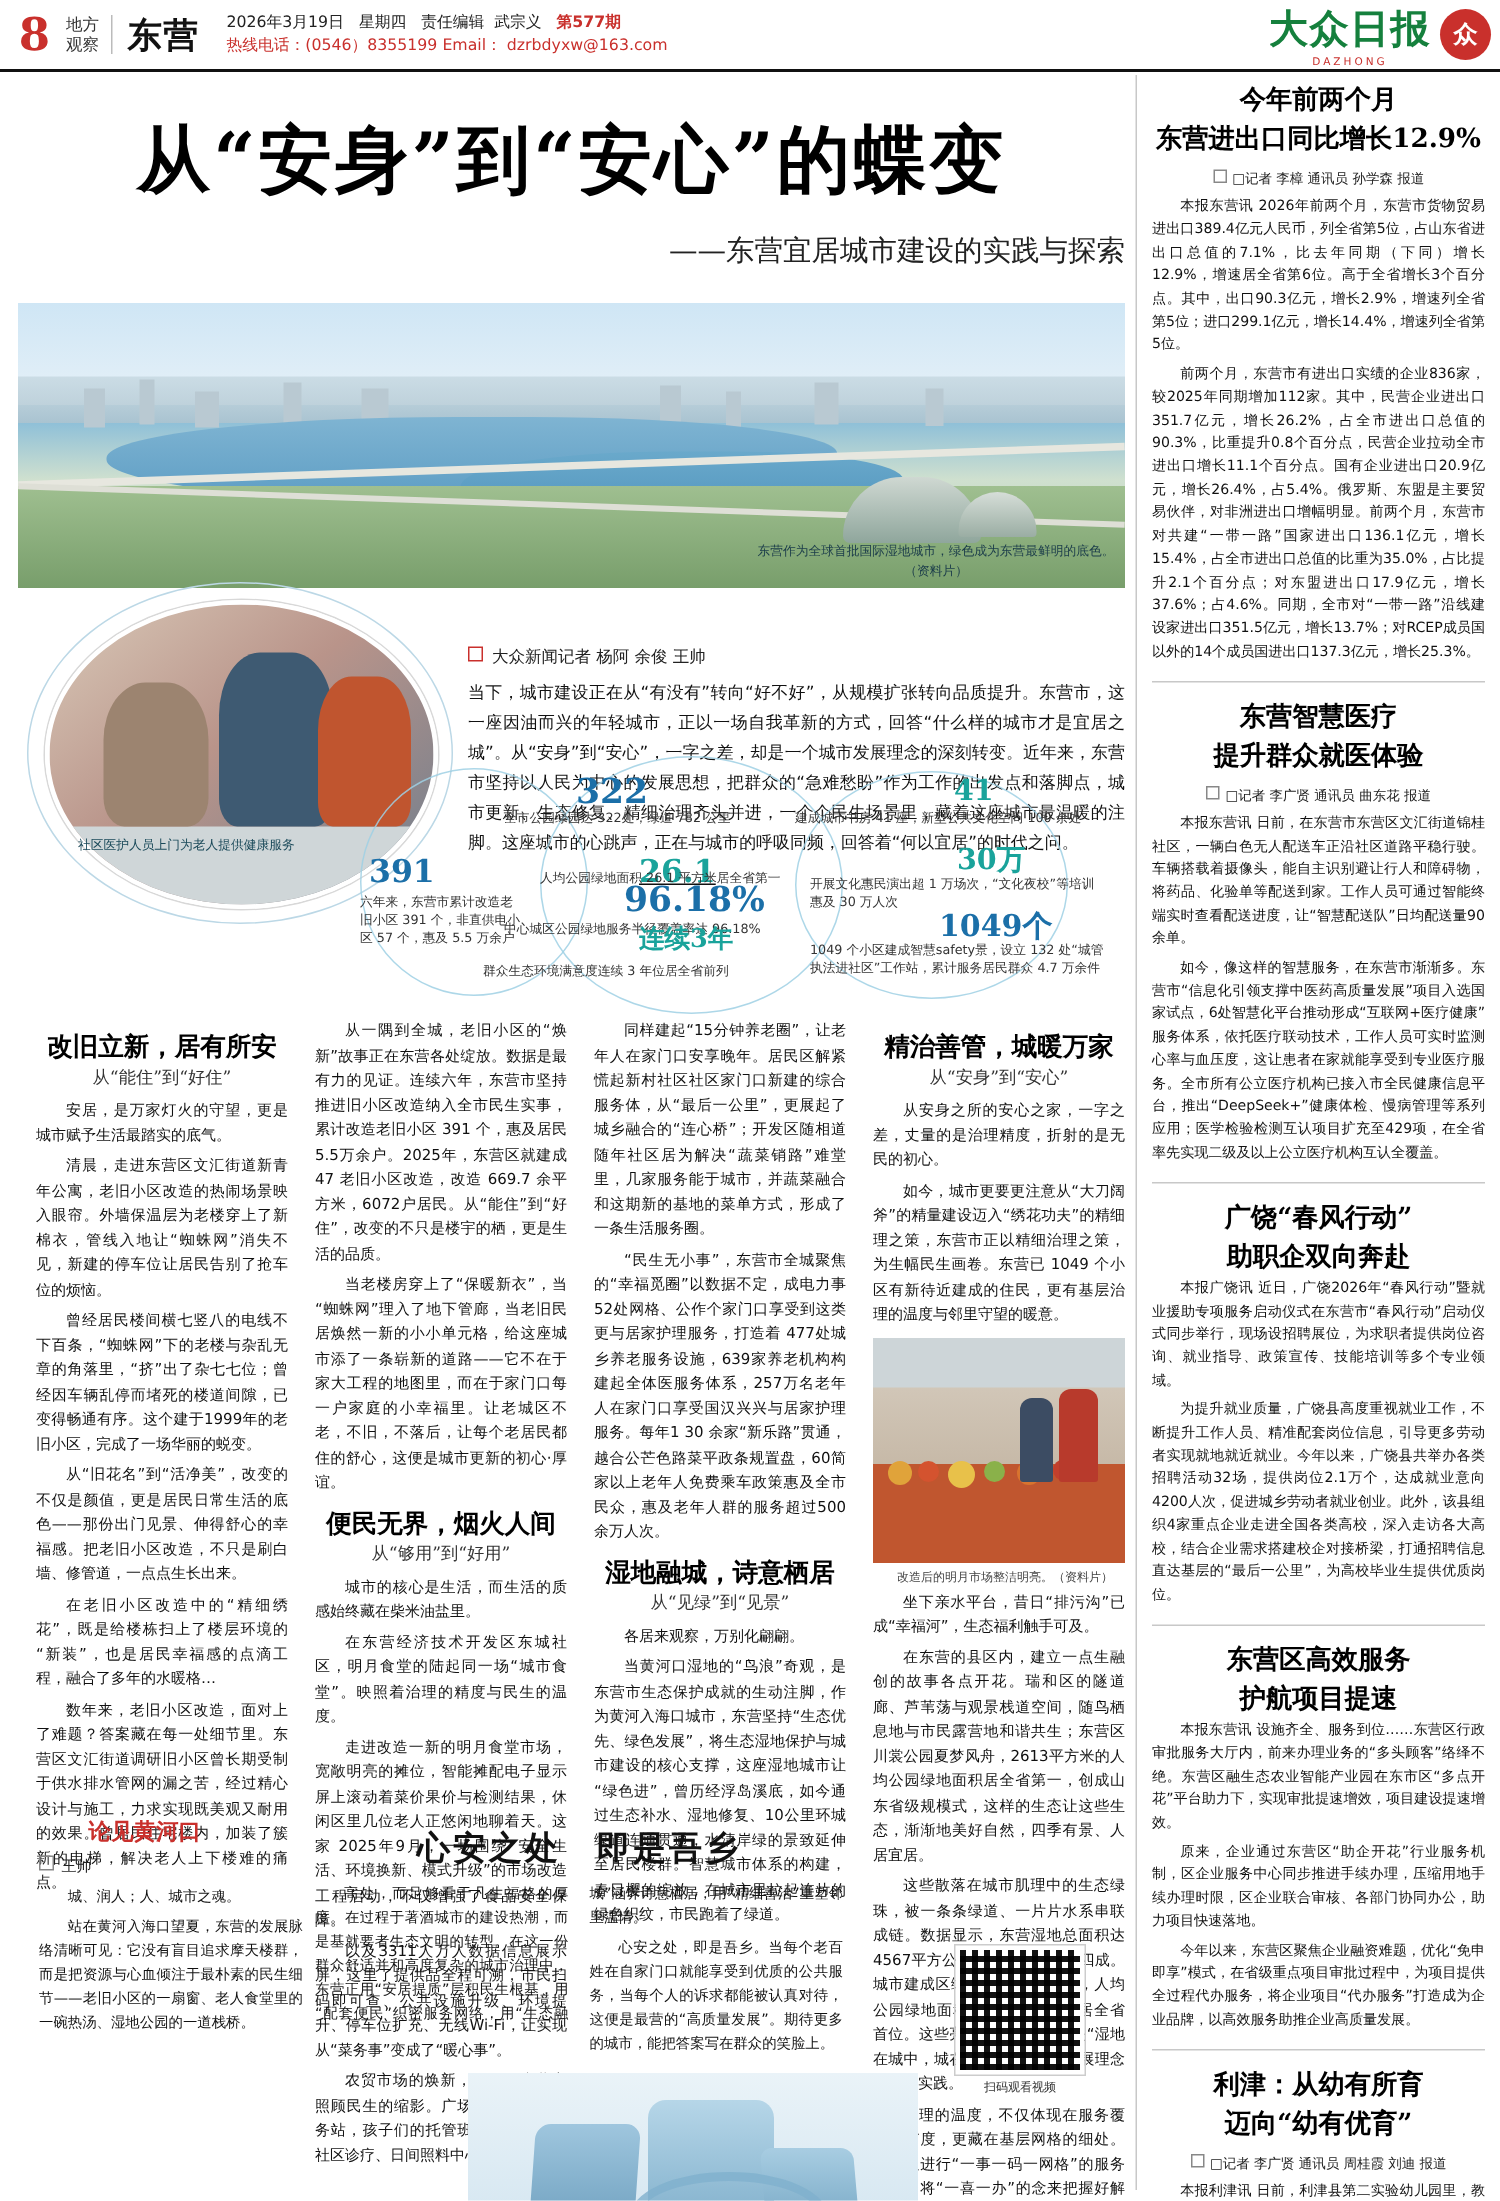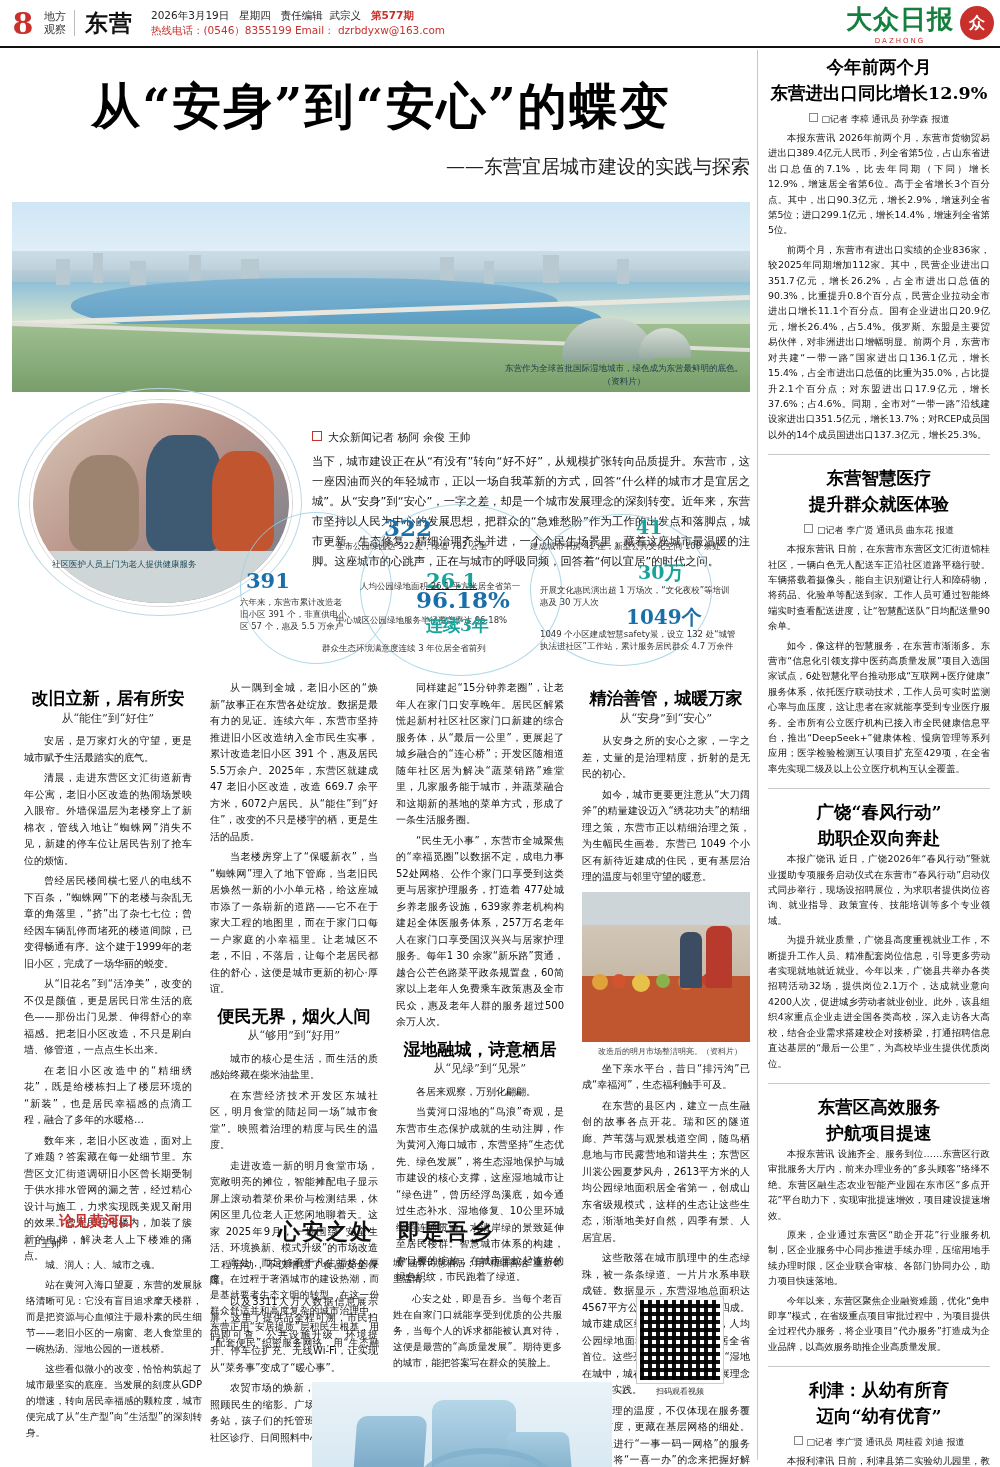--- a/index.html
+++ b/index.html
@@ -386,21 +386,20 @@
     </div>
 
     <div class="forum">
       <div class="forum-badge">论见黄河口</div>
       <div class="forum-author">
         <span class="sq"></span><span>王帅</span>
       </div>
       <div class="forum-body">
         <p>城、润人；人、城市之魂。</p>
         <p>站在黄河入海口望夏，东营的发展脉络清晰可见：它没有盲目追求摩天楼群，而是把资源与心血倾注于最朴素的民生细节——老旧小区的一扇窗、老人食堂里的一碗热汤、湿地公园的一道栈桥。</p>
-        <p>这些看似微小的改变，恰恰构筑起了城市最坚实的底座。当发展的刻度从GDP的增速，转向居民幸福感的颗粒度，城市便完成了从“生产型”向“生活型”的深刻转身。</p>
       </div>
     </div>
 
     <div class="commentary">
       <div class="comm-title">心安之处　即是吾乡</div>
       <div class="comm-body">
         <p>高处，而足够看于凡生福格的厚度。在过程于著酒城市的建设热潮，而是基就要者生态文明的转型。在这一份群众舒适并和高度复杂的城市治理中，东营正用“安居提质”层积民生根基，用“配套便民”织密服务网络，用“生态融城”涵养诗意栖居，用“精细善治”重塑邻里温情。</p>
         <p>心安之处，即是吾乡。当每个老百姓在自家门口就能享受到优质的公共服务，当每个人的诉求都能被认真对待，这便是最营的“高质量发展”。期待更多的城市，能把答案写在群众的笑脸上。</p>
       </div>
     </div>

